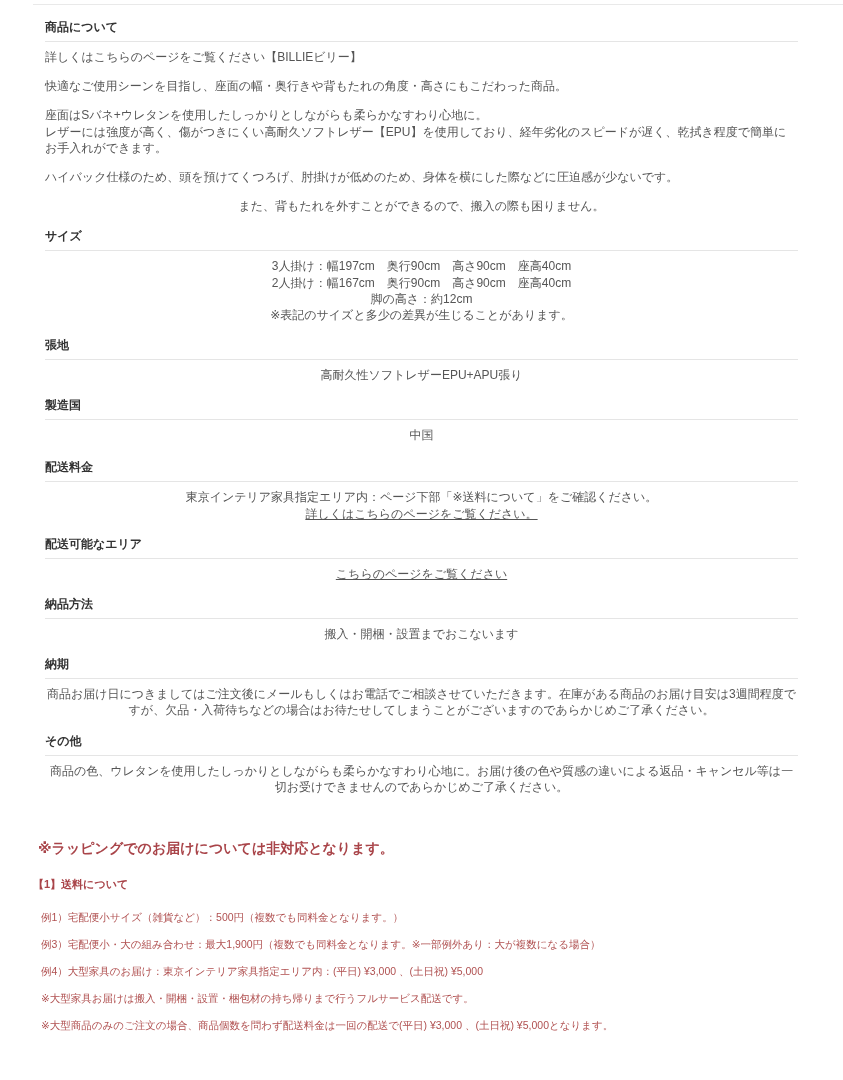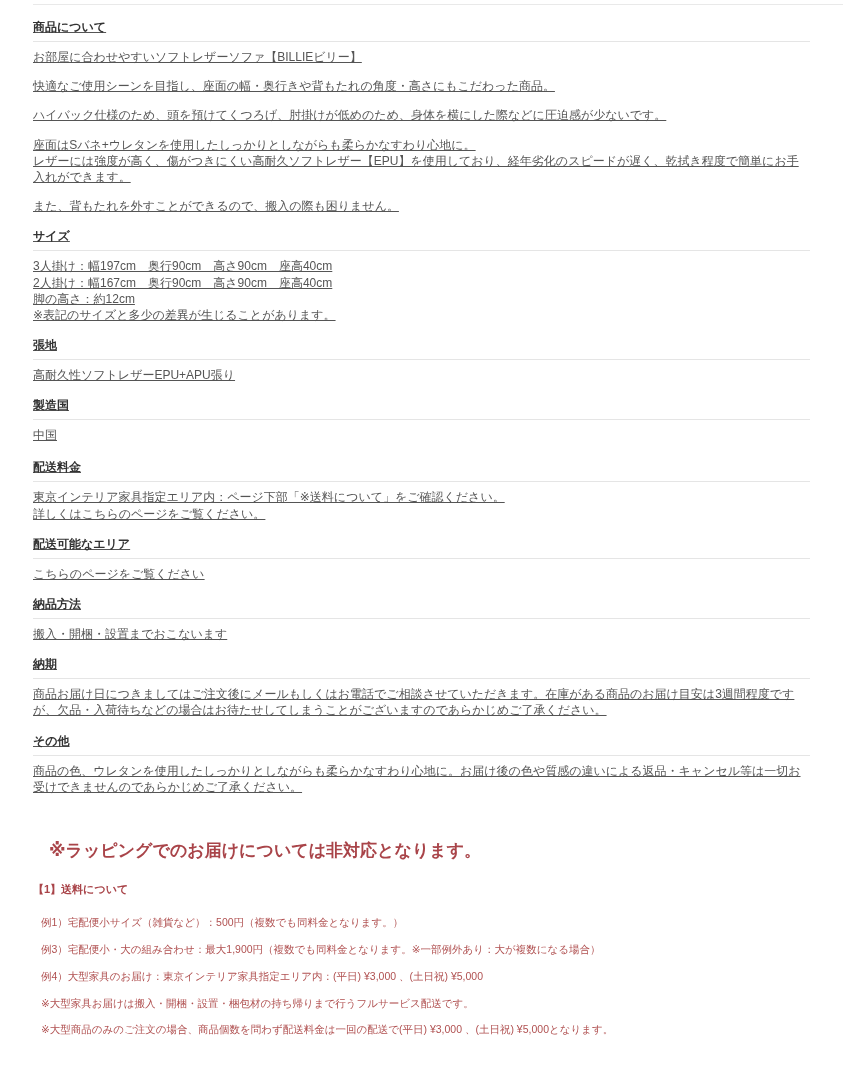--- a/index.html
+++ b/index.html
@@ -3,59 +3,59 @@
 <meta charset="utf-8">
 <style>
   html,body{margin:0;padding:0;background:#ffffff;}
   body{
     width:843px;min-height:1080px;
     font-family:"Liberation Sans","DejaVu Sans",sans-serif;
     color:#555;-webkit-font-smoothing:antialiased;
   }
   .container{padding:0 33px 24px 33px;}
   .top-rule{border-top:1px solid #e9e9e9;margin:4px 0 0 33px;}
-  .group{margin:0;text-decoration:underline;}
+  .group{margin:12px;}
   .group.delivery{margin-top:16px;}
   .section{margin-top:14px;}
   .section-title{
     font-size:12px;font-weight:bold;color:#333;
     padding-bottom:5px;border-bottom:1px solid #e5e5e5;margin-bottom:7px;
   }
   .block{margin:0 0 13px 0;}
-  .block:last-child{margin-bottom:0;}
+  .block:last-child{margin-bottom:0;text-align:center;}
   p.body-line{margin:0;font-size:12px;line-height:1.35;color:#555;}
   a.text-link{color:inherit;text-decoration:underline;cursor:pointer;}
   
   .notice{margin-top:42px;color:#b04c4c;}
-  .notice-intro{margin:16px;font-size:17px;font-weight:bold;color:#a94449;line-height:1.6;}
+  .notice-intro{margin:5px;font-size:14px;font-weight:bold;color:#a94449;line-height:1.6;}
   .notice-block{margin-top:16px;}
   .notice-title{margin:0 0 13px 0;font-size:11px;font-weight:bold;color:#a94449;line-height:1.8;}
   p.notice-line{margin:8px;font-size:10.5px;line-height:1.8;color:#b05050;}
 </style>
 </head>
 <body>
 
 <div class="top-rule"></div>
 
 <div class="container">
   <div class="group product" id="product-group">
       <section class="section">
         <div class="section-title">商品について</div>
         <div class="block">
-          <p class="body-line">お部屋に合わせやすいソフトレザーソファ【BILLIEビリー】</p>
+          <p class="body-line">詳しくはこちらのページをご覧ください【BILLIEビリー】</p>
         </div>
         <div class="block">
           <p class="body-line">快適なご使用シーンを目指し、座面の幅・奥行きや背もたれの角度・高さにもこだわった商品。</p>
         </div>
         <div class="block">
-          <p class="body-line">ハイバック仕様のため、頭を預けてくつろげ、肘掛けが低めのため、身体を横にした際などに圧迫感が少ないです。</p>
+          <p class="body-line">座面はSバネ+ウレタンを使用したしっかりとしながらも柔らかなすわり心地に。</p>
+          <p class="body-line">レザーには強度が高く、傷がつきにくい高耐久ソフトレザー【EPU】を使用しており、経年劣化のスピードが遅く、乾拭き程度で簡単にお手入れができます。</p>
         </div>
         <div class="block">
-          <p class="body-line">座面はSバネ+ウレタンを使用したしっかりとしながらも柔らかなすわり心地に。</p>
-          <p class="body-line">レザーには強度が高く、傷がつきにくい高耐久ソフトレザー【EPU】を使用しており、経年劣化のスピードが遅く、乾拭き程度で簡単にお手入れができます。</p>
+          <p class="body-line">ハイバック仕様のため、頭を預けてくつろげ、肘掛けが低めのため、身体を横にした際などに圧迫感が少ないです。</p>
         </div>
         <div class="block">
           <p class="body-line">また、背もたれを外すことができるので、搬入の際も困りません。</p>
         </div>
       </section>
       <section class="section">
         <div class="section-title">サイズ</div>
         <div class="block">
           <p class="body-line">3人掛け：幅197cm　奥行90cm　高さ90cm　座高40cm</p>
           <p class="body-line">2人掛け：幅167cm　奥行90cm　高さ90cm　座高40cm</p>

